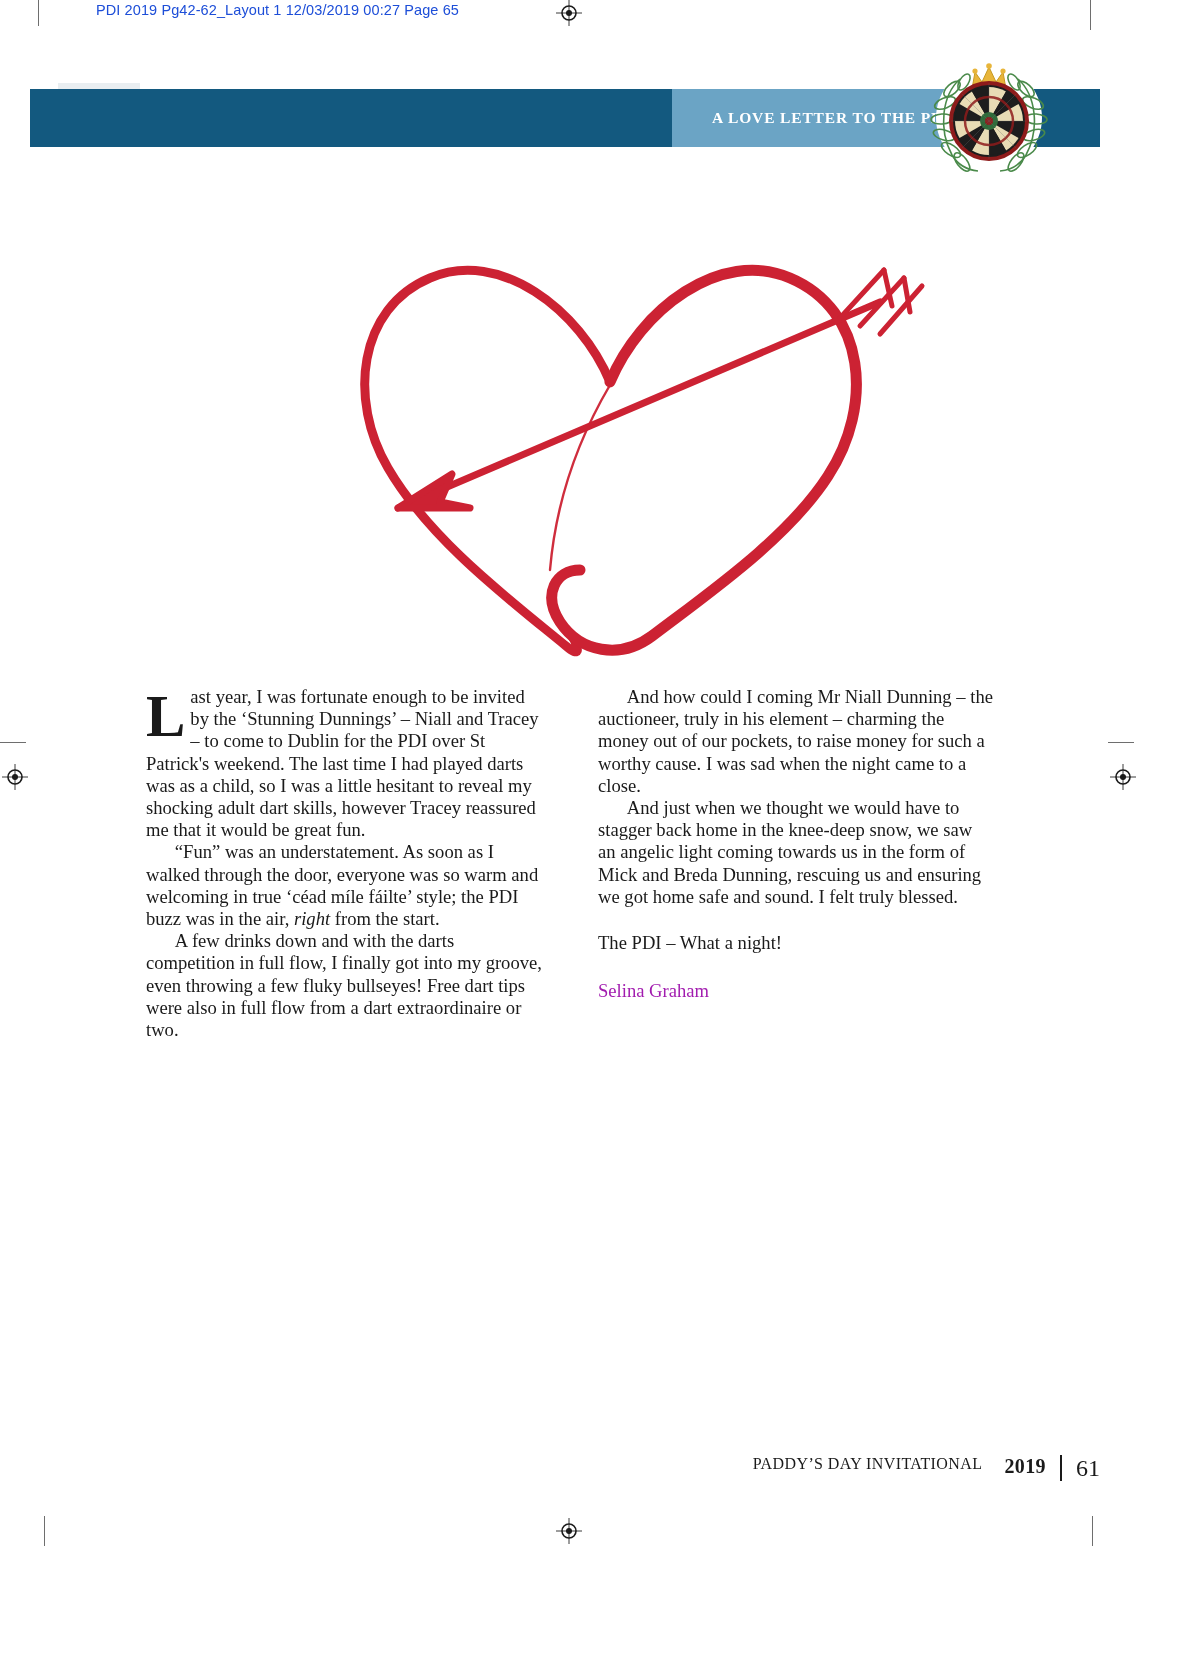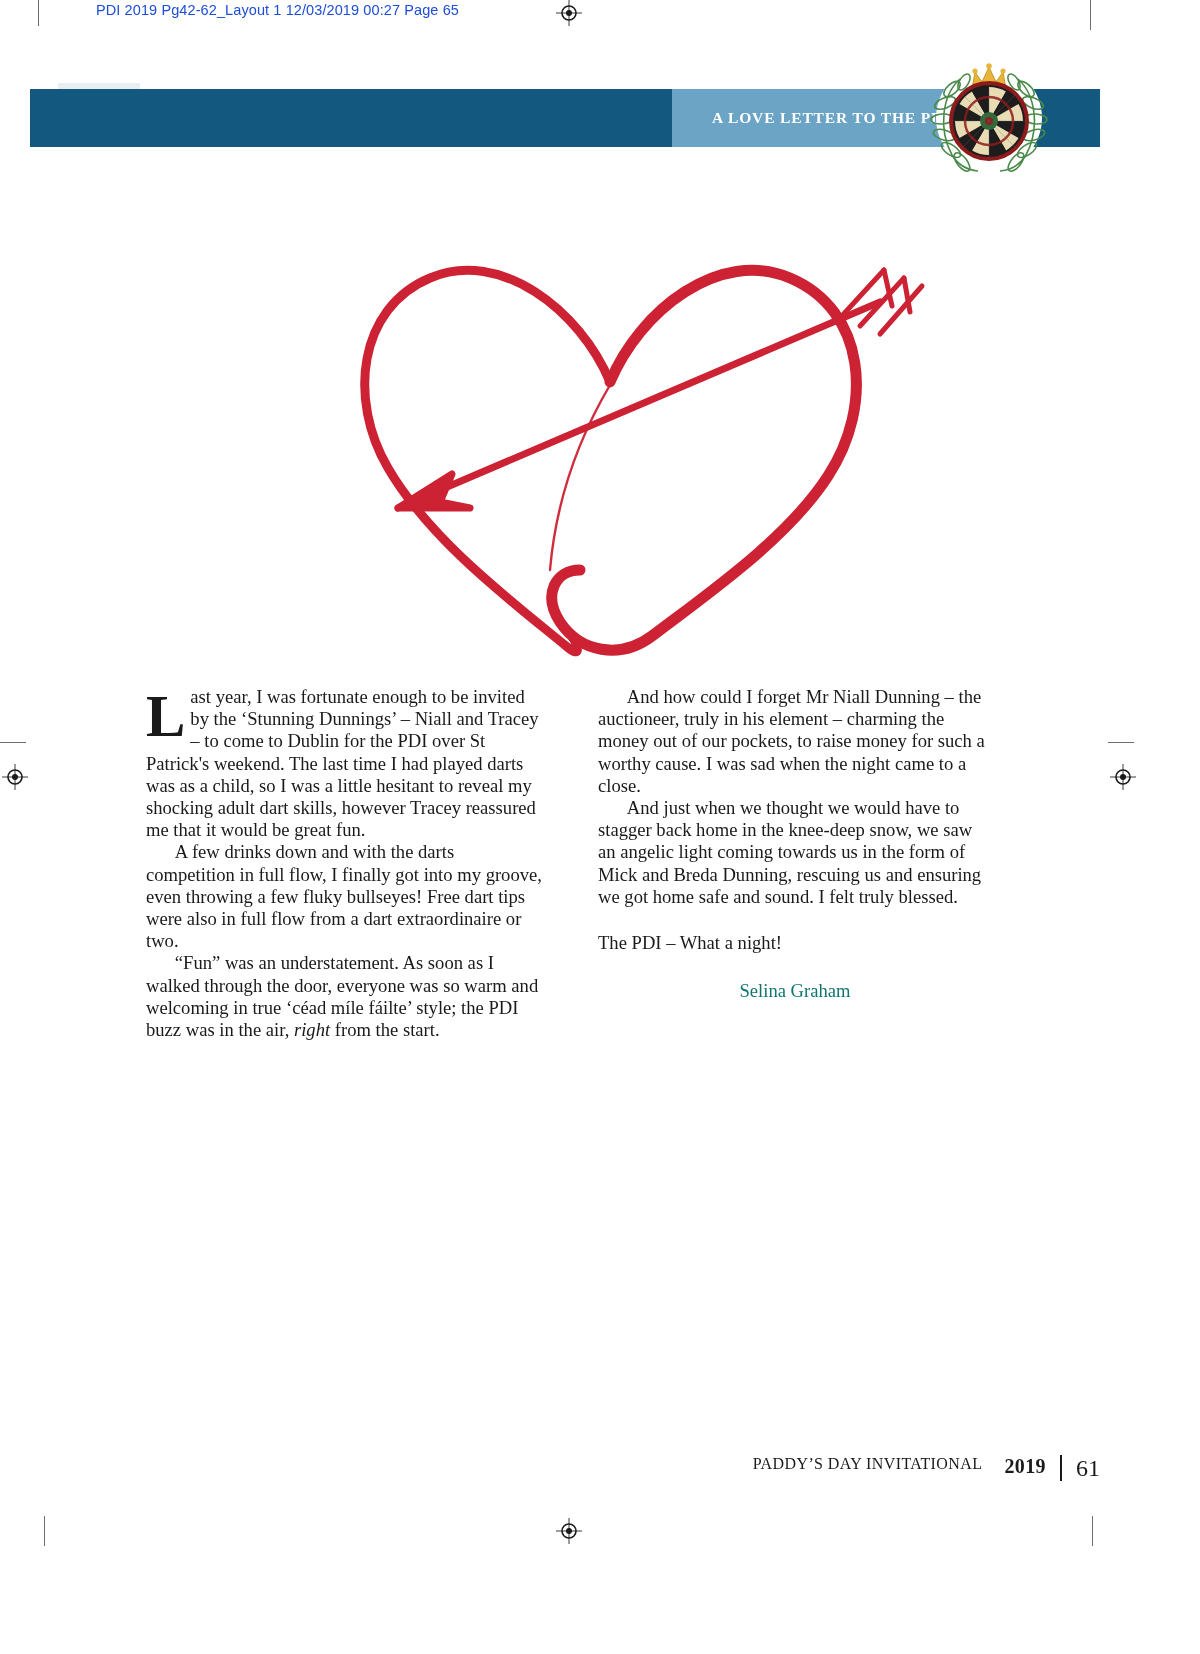--- a/index.html
+++ b/index.html
@@ -65,23 +65,23 @@
     font-size:59px;
     line-height:45px;
     font-weight:bold;
     padding:6px 5px 0 0;
     margin-top:2px;
     font-family:"Liberation Serif",serif;
     color:#1a1a1a;
   }
   .sig{
     margin-top:26px;
-    text-align:center;
+    text-align:left;
     font-size:18.6px;
-    color:#0f766e;
+    color:#a21caf;
     padding-right:2px;
   }
   em{font-style:italic;}
 
   
   .footer{
     position:absolute;right:100px;top:1455px;
     display:flex;
     font-family:"Liberation Serif",serif;
     color:#1a1a1a;
@@ -239,26 +239,26 @@
       <path d="M604 30 L612 66" stroke-width="5"></path>
       <path d="M624 38 L630 72" stroke-width="5"></path>
     </g>
   </svg>
 </div>
 
 <div class="cols">
 
   <div class="col col-left body">
     <p><span class="dropcap">L</span><span>ast year, I was fortunate enough to be invited by the ‘Stunning Dunnings’ – Niall and Tracey – to come to Dublin for the PDI over St Patrick's weekend. The last time I had played darts was as a child, so I was a little hesitant to reveal my shocking adult dart skills, however Tracey reassured me that it would be great fun.</span></p>
+    <p class="ind"><span>“Fun” was an understatement. As soon as I walked through the door, everyone was so warm and welcoming in true ‘céad míle fáilte’ style; the PDI buzz was in the air, </span><em>right</em><span> from the start.</span></p>
     <p class="ind">A few drinks down and with the darts competition in full flow, I finally got into my groove, even throwing a few fluky bullseyes! Free dart tips were also in full flow from a dart extraordinaire or two.</p>
-    <p class="ind"><span>“Fun” was an understatement. As soon as I walked through the door, everyone was so warm and welcoming in true ‘céad míle fáilte’ style; the PDI buzz was in the air, </span><em>right</em><span> from the start.</span></p>
   </div>
 
   <div class="col col-right body">
-    <p class="ind">And how could I forget Mr Niall Dunning – the auctioneer, truly in his element – charming the money out of our pockets, to raise money for such a worthy cause. I was sad when the night came to a close.</p>
+    <p class="ind">And how could I coming Mr Niall Dunning – the auctioneer, truly in his element – charming the money out of our pockets, to raise money for such a worthy cause. I was sad when the night came to a close.</p>
     <p class="ind">And just when we thought we would have to stagger back home in the knee-deep snow, we saw an angelic light coming towards us in the form of Mick and Breda Dunning, rescuing us and ensuring we got home safe and sound. I felt truly blessed.</p>
     <p class="gap">The PDI – What a night!</p>
     <div class="sig">Selina Graham</div>
   </div>
 
 </div>
 
 <div class="footer">
   <span class="footer-name">PADDY’S DAY INVITATIONAL</span>
   <span class="footer-year">2019</span>

